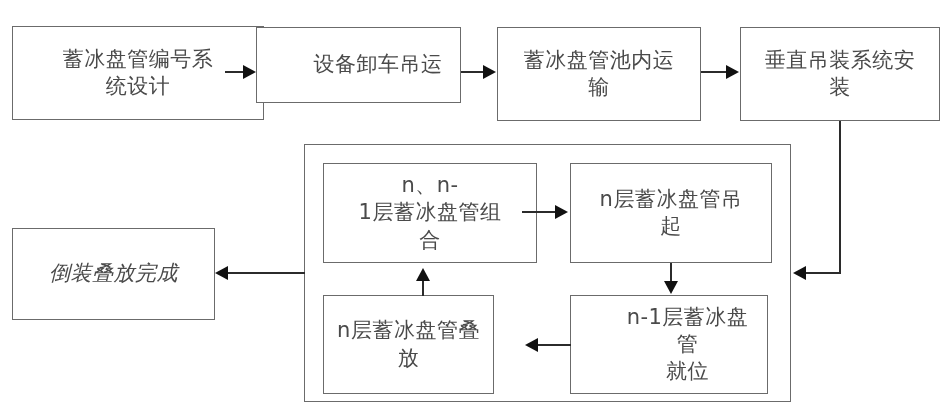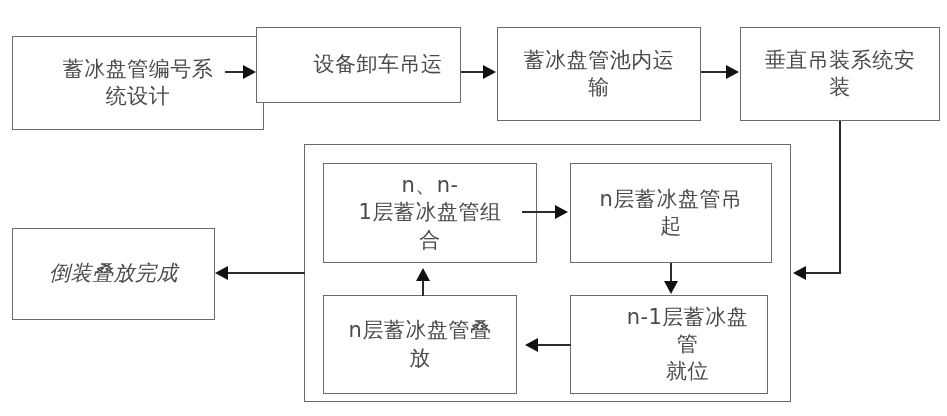--- a/index.html
+++ b/index.html
@@ -71,21 +71,21 @@
     border-left: 7px solid transparent;
     border-right: 7px solid transparent;
     border-bottom: 13px solid #111111;
   }
 </style>
 </head>
 <body>
 
 <div id="canvas">
 
-  <div class="node" style="left:12px; top:36px; width:252px; height:94px;">
+  <div class="node" style="left:12px; top:26px; width:252px; height:94px;">
     <span class="label">蓄冰盘管编号系
 统设计</span>
   </div>
 
   <div class="node" style="left:256px; top:27px; width:205px; height:76px;padding-left:39px;">
     <span class="label">设备卸车吊运</span>
   </div>
 
   <div class="node" style="left:740px; top:27px; width:200px; height:94px;">
     <span class="label">垂直吊装系统安
@@ -108,21 +108,21 @@
   <div class="node" style="left:570px; top:163px; width:202px; height:100px;justify-content:center;">
     <span class="label">n层蓄冰盘管吊
 起</span>
   </div>
 
   <div class="node" style="left:570px; top:295px; width:198px; height:99px;padding-left:37px;">
     <span class="label">n-1层蓄冰盘管
 就位</span>
   </div>
 
-  <div class="node" style="left:323px; top:295px; width:194px; height:99px;">
+  <div class="node" style="left:323px; top:295px; width:171px; height:99px;">
     <span class="label">n层蓄冰盘管叠
 放</span>
   </div>
 
   <div class="node" style="left:12px; top:228px; width:203px; height:92px;font-style:italic;">
     <span class="label">倒装叠放完成</span>
   </div>
 
   <div class="conn h" style="left:225px; top:71px; width:20px;"></div>
   <div class="arrowhead right" style="left:243px; top:65px;"></div>

